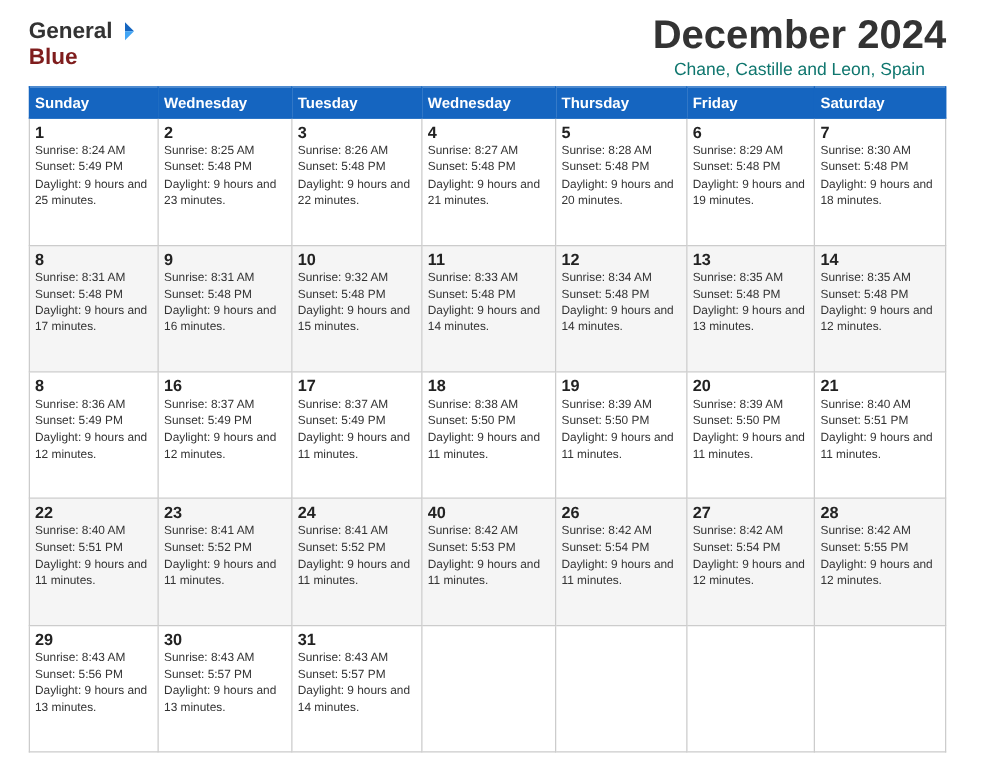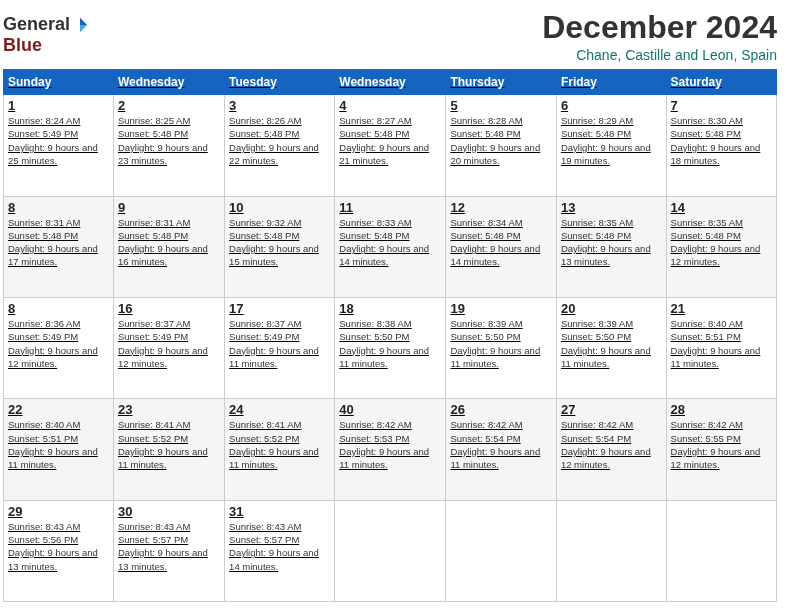--- a/index.html
+++ b/index.html
@@ -6,21 +6,21 @@
     body {
       font-family: Arial, sans-serif;
       background: #fff;
       width: 792px;
       height: 612px;
       overflow: hidden;
     }
     .page {
       width: 780px;
       height: 612px;
-      padding: 10px 3px;
+      padding: 10px 23px;
       display: flex;
       flex-direction: column;
     }
     .header {
       display: flex;
       align-items: flex-start;
       justify-content: space-between;
       margin-bottom: 6px;
     }
     .logo {
@@ -42,39 +42,38 @@
       font-size: 18px;
       font-weight: bold;
       color: #7f1d1d;
     }
     .logo-icon {
       width: 18px;
       height: 18px;
       margin-left: 1px;
     }
     .title-block {
-      text-align: right;
+      text-align: center;
     }
     .month-title {
       font-size: 32px;
       font-weight: bold;
       color: #333;
       line-height: 1.1;
     }
     .location {
       font-size: 14px;
       color: #0f766e;
       margin-top: 2px;
     }
     .calendar {
       width: 100%;
       border-collapse: collapse;
       flex: 1;
       font-size: 10px;
-      text-decoration: underline;
     }
     .calendar th {
       background-color: #1565c0;
       color: #fff;
       padding: 5px 4px;
       text-align: left;
       font-size: 12px;
       font-weight: bold;
       border: 1px solid #1565c0;
     }

